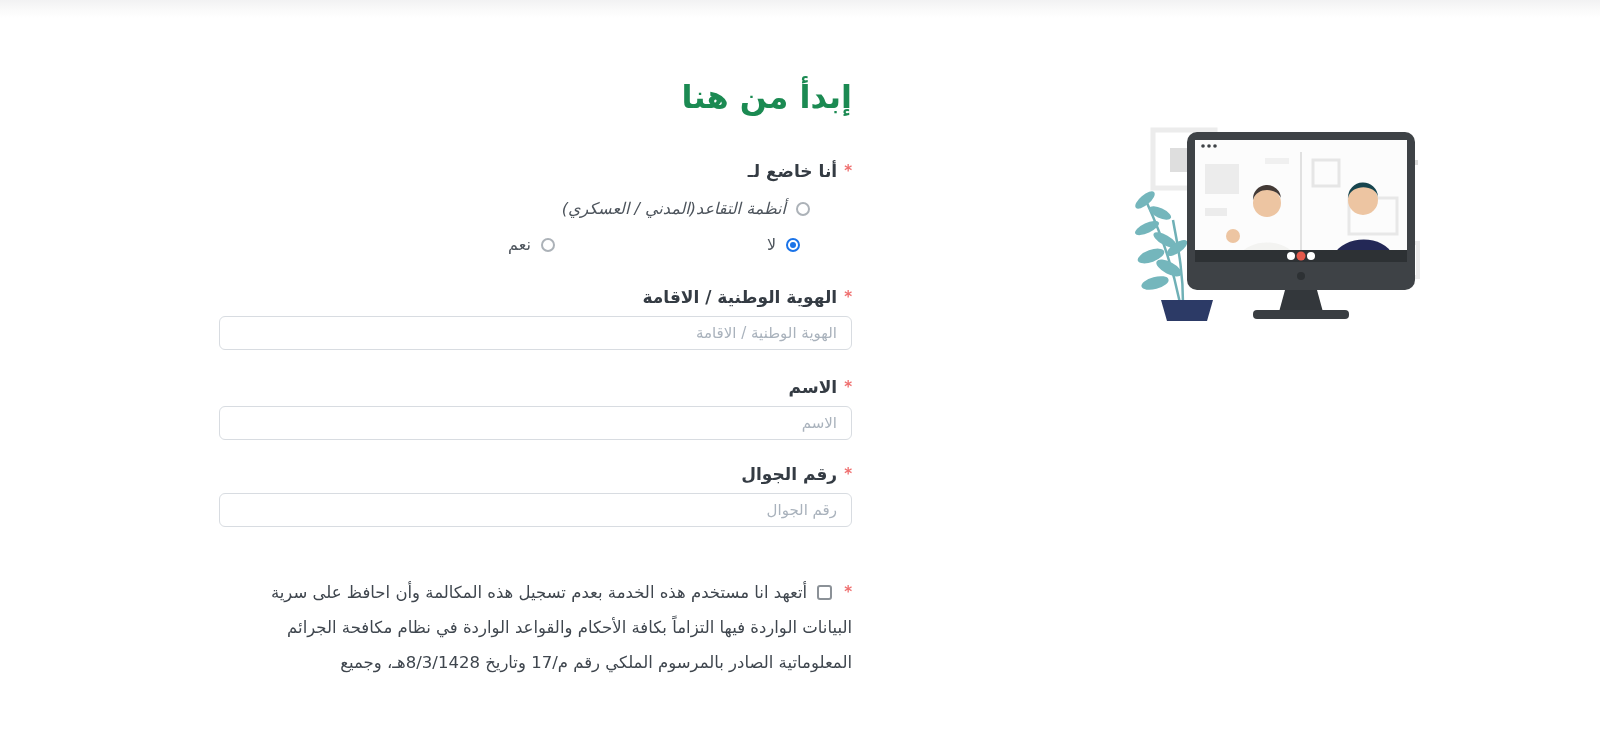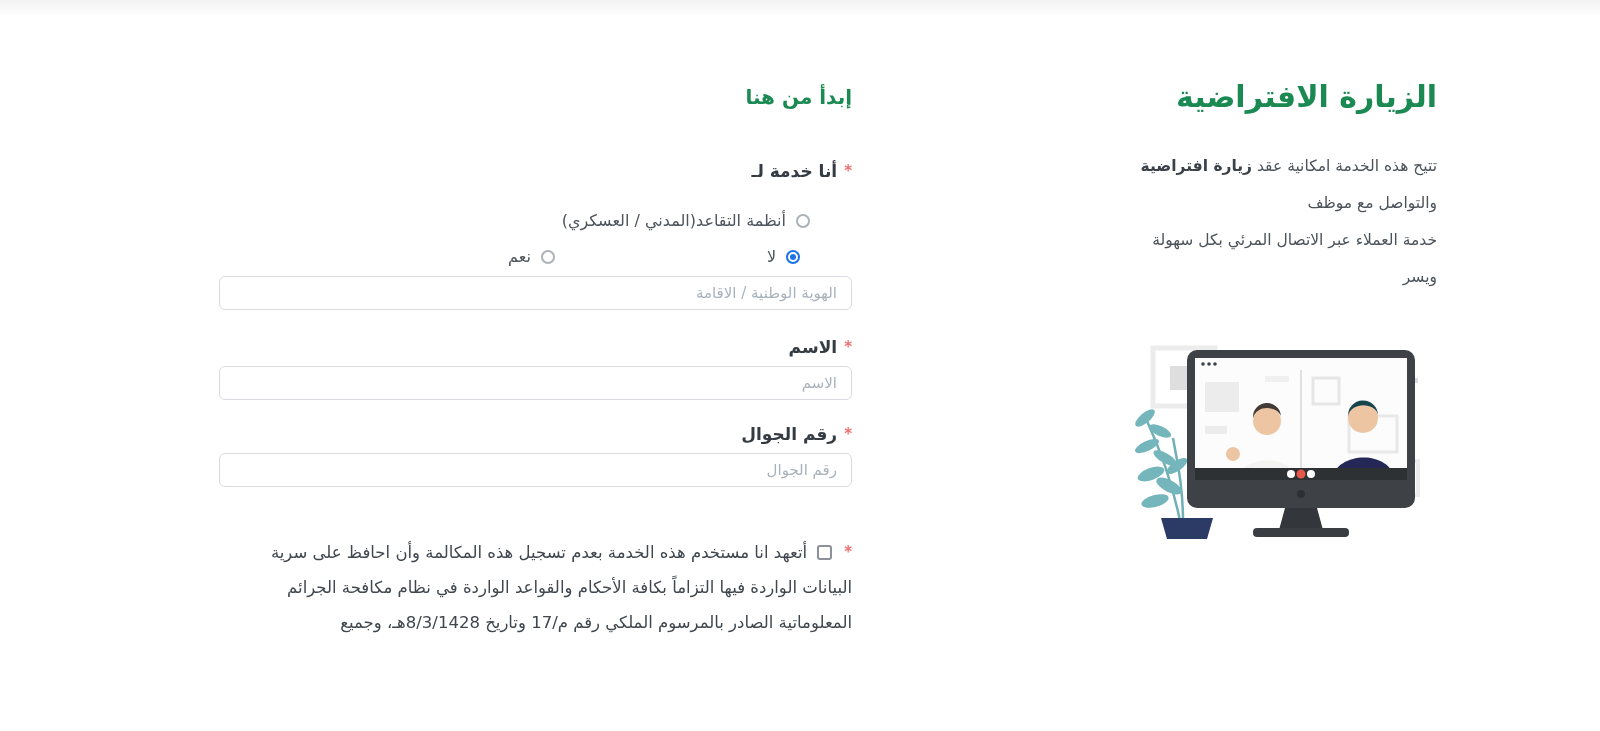--- a/index.html
+++ b/index.html
@@ -35,21 +35,21 @@
     color: #4b525a;
     text-align: right;
   }
   .info-desc b { color: #3a4149; }
   .illustration-wrap { margin-top: 30px; width: 295px; height: 213px; margin-right: 17px; }
   .illustration-wrap svg { width: 100%; height: 100%; display: block; }
 
   
   .form-col { width: 633px; margin-right: 270px; flex-shrink: 0; }
   .form-title {
-    font-size: 20px;
+    font-size: 32px;
     line-height: 38px;
     font-weight: bold;
     color: #1b8a52;
     text-align: right;
   }
   .field-label {
     margin-top: 42px;
     font-size: 17px;
     line-height: 26px;
     font-weight: bold;
@@ -60,21 +60,21 @@
   .field-label.l3 { margin-top: 26px; }
   .field-label.l4 { margin-top: 24px; }
   .field-label.l5 { margin-top: 21px; }
   .req {
     color: #ef6f6f;
     font-size: 15px;
     margin-left: 7px;
     vertical-align: 1px;
     font-weight: bold;
   }
-  .radio-group { margin-top: 24px; padding-left: 0; padding-right: 42px; }
+  .radio-group { margin-top: 12px; padding-left: 0; padding-right: 42px; font-style: italic; }
   .radio-option {
     display: flex;
     align-items: center;
     line-height: 26px;
     cursor: pointer;
   }
   .radio-label { font-size: 16px; color: #4d545c; }
   .radio {
     width: 14px; height: 14px;
     border: 2px solid #acb2b8;
@@ -136,25 +136,20 @@
   }
 </style>
 </head>
 <body>
 
 <div class="topbar"></div>
 
 <div class="content">
 
   <section class="info-col">
-    <h1 class="info-title">الزيارة الافتراضية</h1>
-    <div class="info-desc">
-      <p><span>تتيح هذه الخدمة امكانية عقد </span><b>زيارة افتراضية</b><span> والتواصل مع موظف</span></p>
-      <p>خدمة العملاء عبر الاتصال المرئي بكل سهولة ويسر</p>
-    </div>
     <div class="illustration-wrap">
       <svg viewBox="0 0 295 213" xmlns="http://www.w3.org/2000/svg">
 
         <rect x="28" y="22" width="62" height="58" fill="none" stroke="#ececec" stroke-width="5"></rect>
         <rect x="45" y="40" width="26" height="24" fill="#dedede"></rect>
         <rect x="243" y="52" width="50" height="5" fill="#dcdcdc"></rect>
         <rect x="250" y="30" width="10" height="22" fill="#e3e3e3"></rect>
         <rect x="263" y="24" width="12" height="28" fill="#d6d6d6"></rect>
         <rect x="278" y="34" width="9" height="18" fill="#e3e3e3"></rect>
         <rect x="247" y="135" width="46" height="34" fill="none" stroke="#ececec" stroke-width="4"></rect>
@@ -206,41 +201,42 @@
         <path d="M160 182 L192 182 L198 204 L154 204 Z" fill="#33373b"></path>
         <rect x="128" y="202" width="96" height="9" rx="4" fill="#3a3e42"></rect>
       </svg>
     </div>
   </section>
 
   <section class="form-col">
     <h2 class="form-title">إبدأ من هنا</h2>
 
     
-    <div class="field-label"><span class="req">*</span><span>أنا خدمة لـ</span></div>
+    <div class="field-label"><span class="req">*</span><span>أنا خاضع لـ</span></div>
     <div class="radio-group">
       <div class="radio-option">
         <span class="radio"></span>
         <span class="radio-label">أنظمة التقاعد(المدني / العسكري)</span>
       </div>
     </div>
 
     
     <div class="radio-row">
       <div class="radio-option">
         <span class="radio selected"></span>
         <span class="radio-label">لا</span>
       </div>
       <div class="radio-option">
         <span class="radio"></span>
         <span class="radio-label">نعم</span>
       </div>
     </div>
 
     
+    <div class="field-label l3"><span class="req">*</span><span>الهوية الوطنية / الاقامة</span></div>
     <input class="text-input" type="text" placeholder="الهوية الوطنية / الاقامة" style="">
 
     
     <div class="field-label l4"><span class="req">*</span><span>الاسم</span></div>
     <input class="text-input" type="text" placeholder="الاسم" style="">
 
     
     <div class="field-label l5"><span class="req">*</span><span>رقم الجوال</span></div>
     <input class="text-input" type="text" placeholder="رقم الجوال" style="">
 

